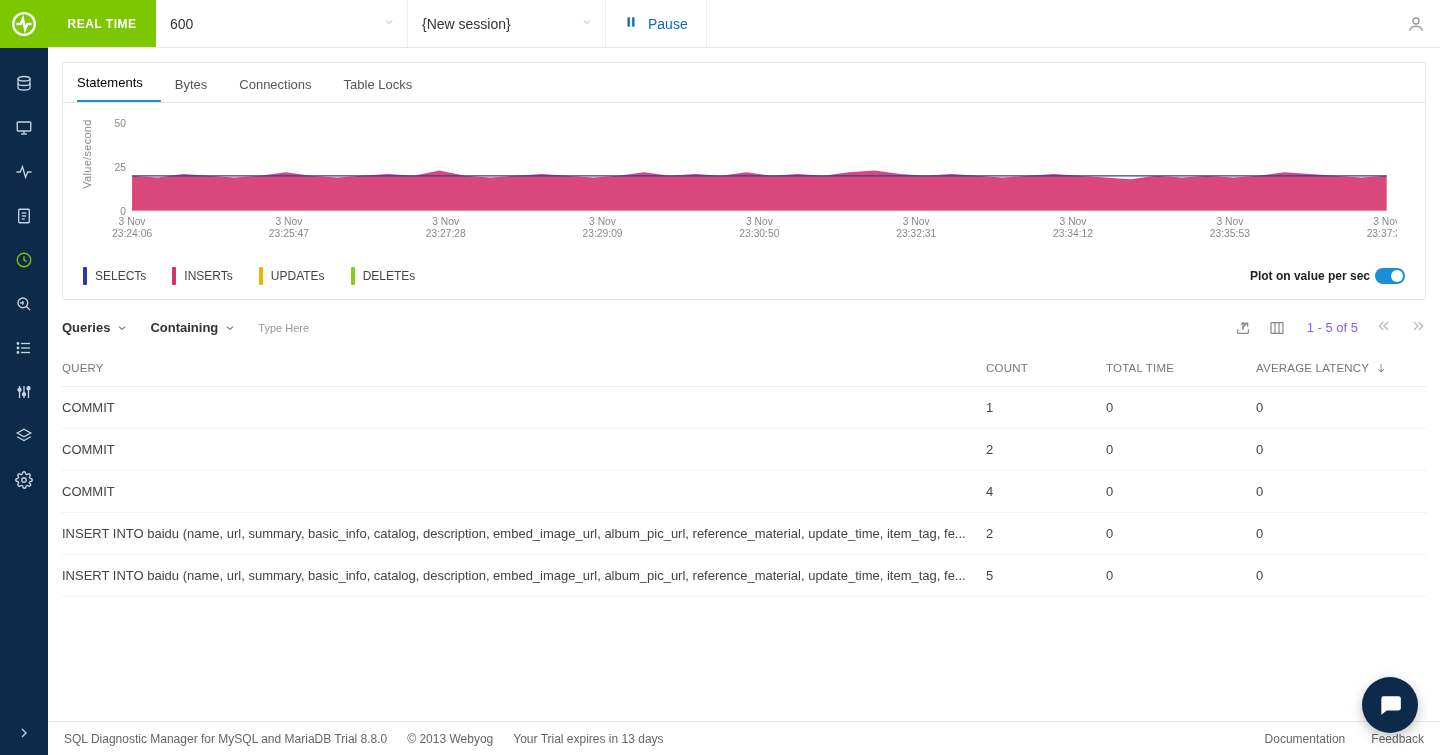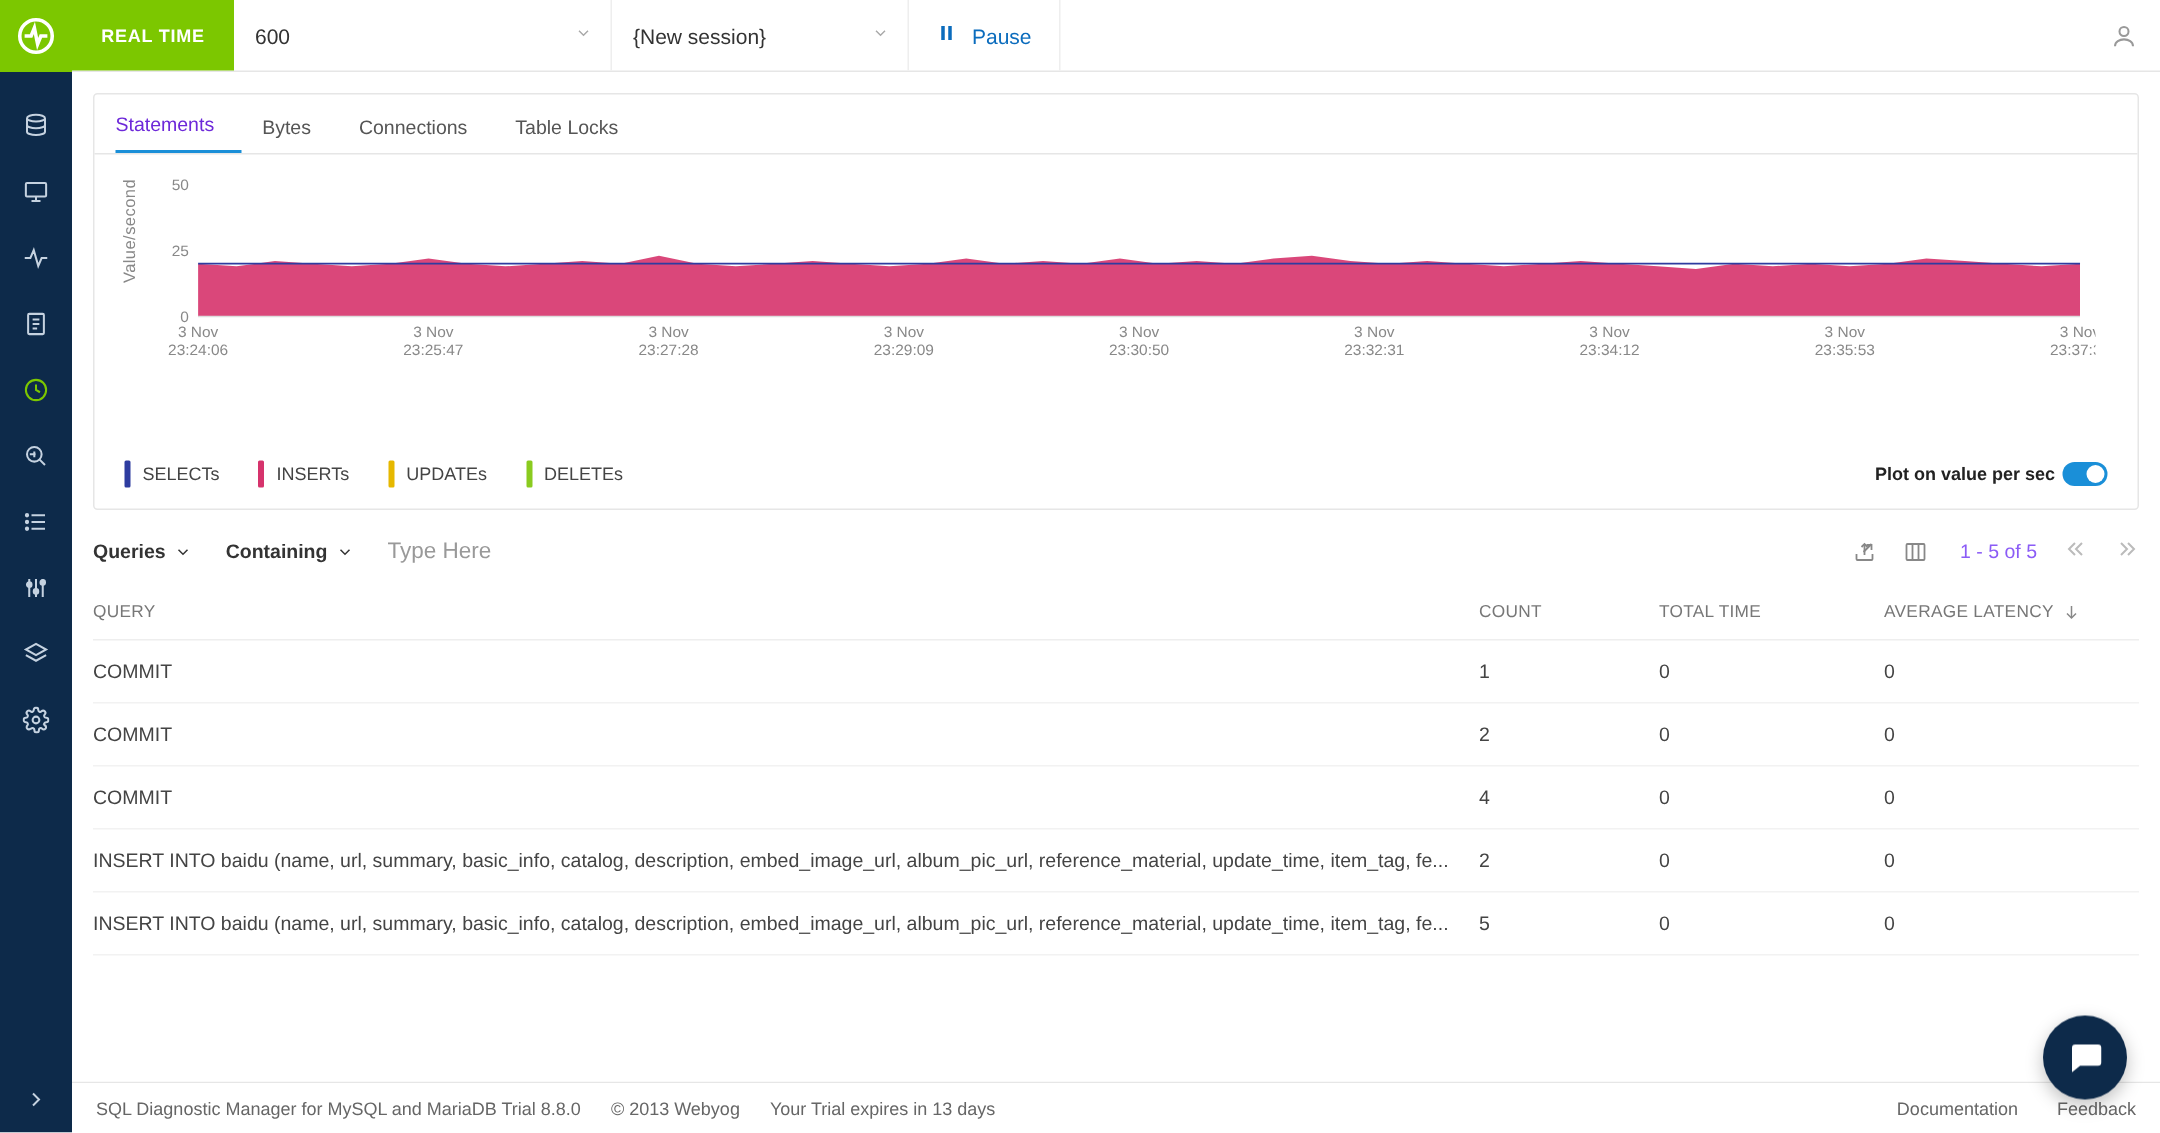--- a/index.html
+++ b/index.html
@@ -33,37 +33,37 @@
 .content { flex:1; overflow-y:auto; background:#fff; padding:14px 14px 0 14px; position:relative; }
 
 
 .content::-webkit-scrollbar { width:14px; }
 .content::-webkit-scrollbar-thumb { background:#bbb; border:4px solid #fff; border-radius:8px; }
 
 
 .card { border:1px solid #e6e6e6; border-radius:3px; background:#fff; }
 .tabs { display:flex; gap:0; padding:0 14px; border-bottom:1px solid #e6e6e6; height:40px; align-items:flex-end; }
 .tab { padding:10px 18px 10px 0; margin-right:14px; color:#555; cursor:pointer; font-size:13px; }
-.tab.active { color:#6d28d9; border-bottom:2px solid #1a8fd8; }
+.tab.active { color:#000000; border-bottom:2px solid #1a8fd8; }
 
 .chart-wrap { position:relative; padding:14px 28px 14px 34px; }
 .ylabel { position:absolute; left:6px; top:22px; transform: rotate(-90deg); transform-origin: left top; font-size:11px; color:#888; letter-spacing:0.3px; width:90px; text-align:center; left:18px; top:96px; }
 svg.chart { width:100%; height:130px; display:block; }
-.legend-row { display:flex; align-items:center; padding:6px 20px 14px 20px;margin-top:40px; }
+.legend-row { display:flex; align-items:center; padding:6px 20px 14px 20px; }
 .legend-items { display:flex; gap:26px; }
 .legend-item { display:flex; align-items:center; gap:8px; font-size:12px; color:#444; }
 .legend-swatch { width:4px; height:18px; border-radius:1px; }
 .plot-toggle-wrap { margin-left:auto; display:flex; align-items:center; gap:5px; font-size:12px; font-weight:600; color:#222; }
 .toggle { width:30px; height:16px; background:#1a8fd8; border-radius:10px; position:relative; cursor:pointer; }
 .toggle::after { content:""; position:absolute; right:2px; top:2px; width:12px; height:12px; background:#fff; border-radius:50%; }
 
 
 .query-bar { display:flex; align-items:center; margin-top:18px; padding:0 0 8px 0; }
 .q-drop { display:flex; align-items:center; gap:6px; font-weight:600; font-size:13px; margin-right:22px; cursor:pointer; }
-.q-input { border:none; outline:none; font-size:15px; color:#333; width:200px; }
+.q-input { border:none; outline:none; font-size:11px; color:#333; width:200px; }
 .q-input::placeholder { color:#999; }
 .query-bar .flex { flex:1; }
 .q-icon { color:#888; margin-left:18px; cursor:pointer; display:flex; align-items:center; }
 .pager-info { color:#8b5cf6; font-size:13px; margin-left:22px; }
 .pager-btn { color:#bbb; margin-left:18px; cursor:pointer; }
 
 
 .tbl { margin-top:4px; }
 .tbl-head { display:flex; align-items:center; height:38px; color:#777; font-size:11.5px; letter-spacing:0.2px; border-bottom:1px solid #eee; }
 .col-q { flex:1; padding-left:0; }

